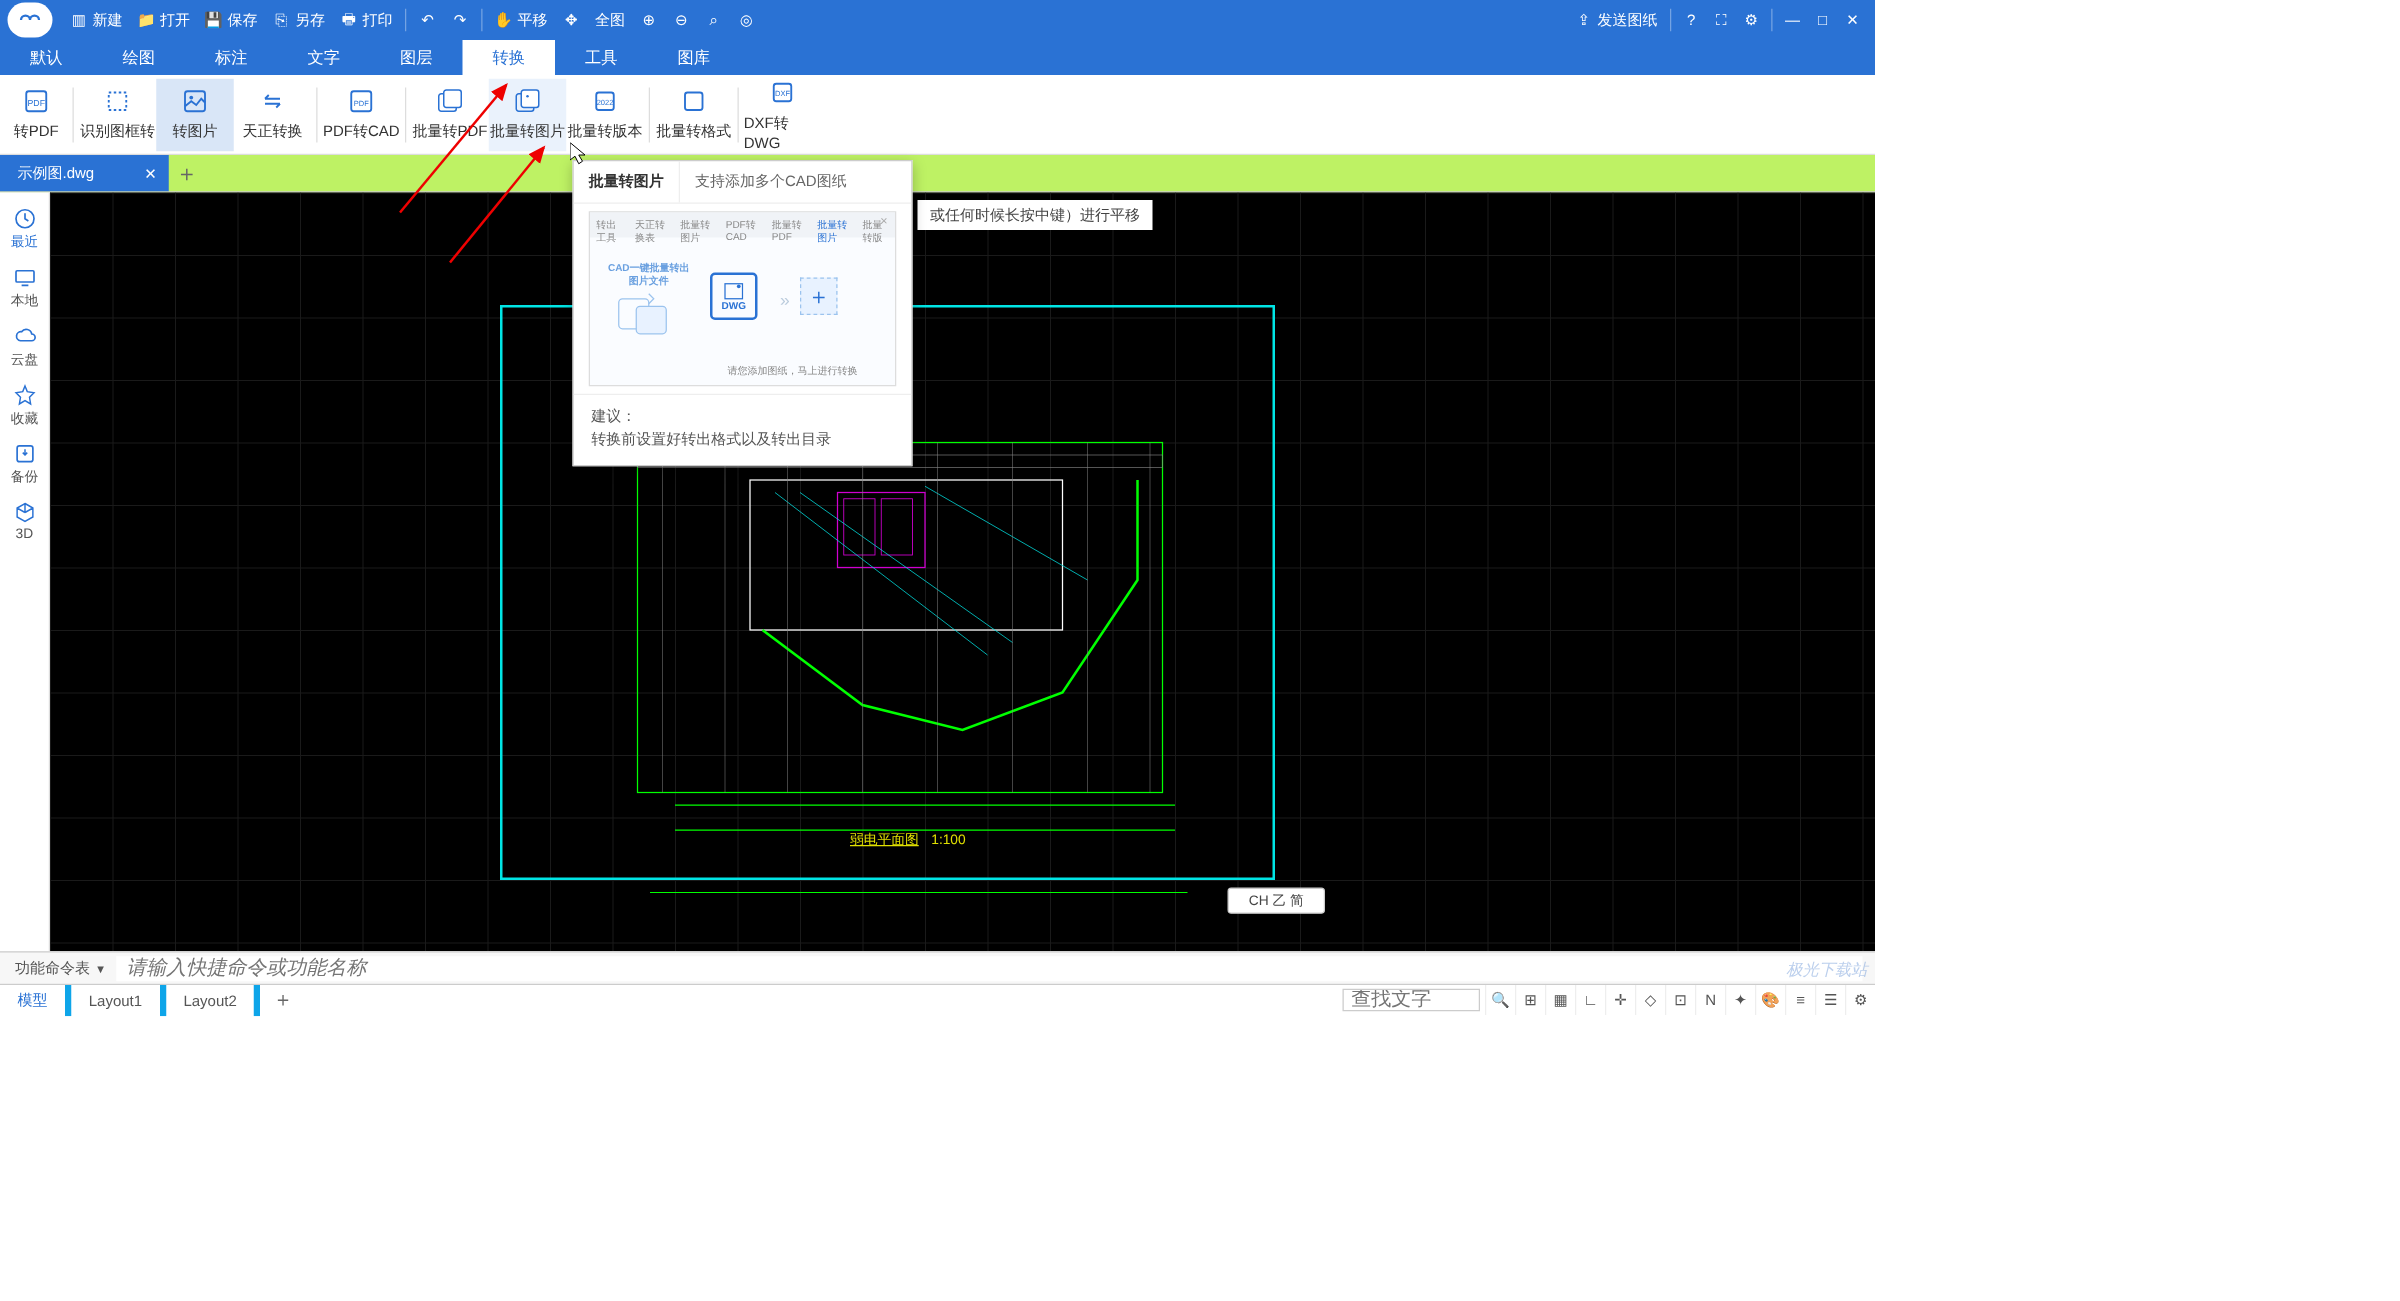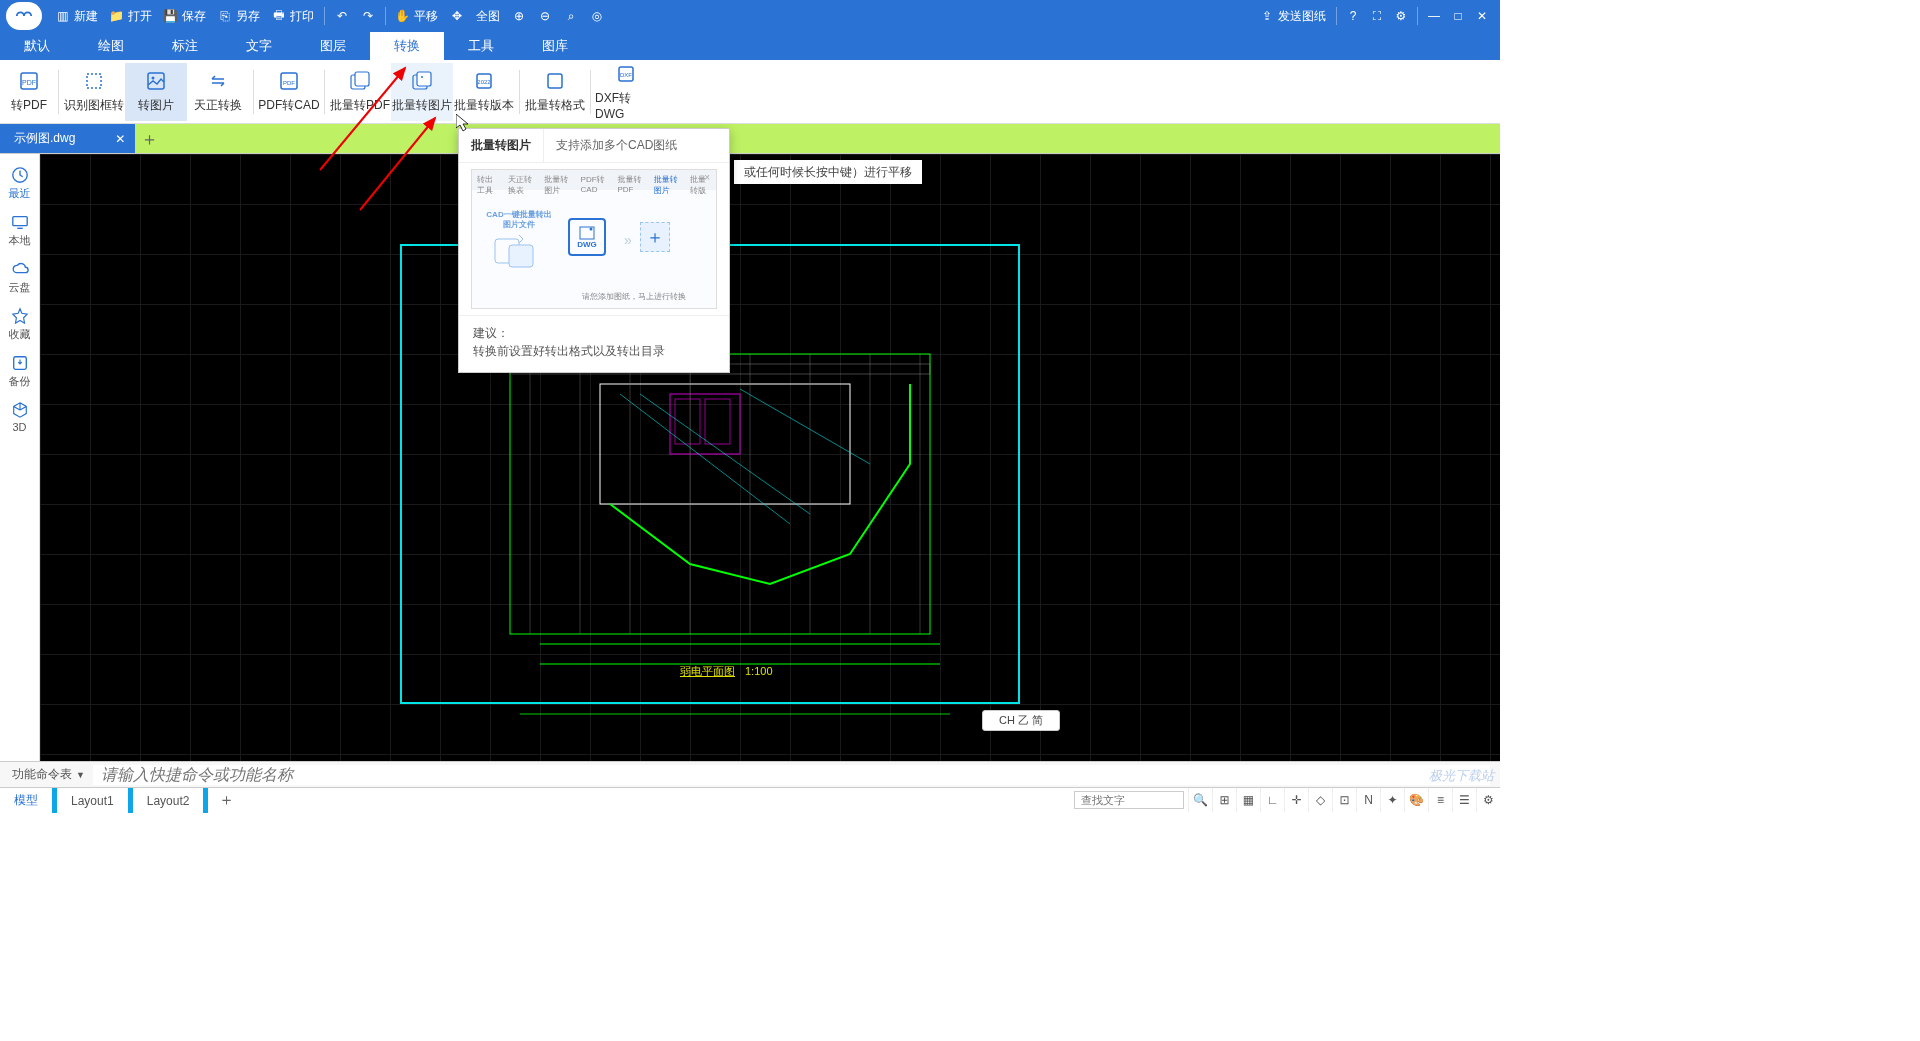--- a/index.html
+++ b/index.html
@@ -77,21 +77,21 @@
 .cmdbar { position: absolute; left: 0; right: 0; bottom: 26px; height: 26px; background: #f7f7f7; border-top: 1px solid #ccc; display: flex; align-items: center; font-size: 12px; color: #555; }
 .cmdlabel { padding: 0 8px 0 12px; display: flex; align-items: center; gap: 4px; }
 .cmdinput { flex: 1; border: none; background: #fff; height: 20px; padding: 0 8px; font-size: 16px; color: #999; margin-right: 10px; font-style: italic; }
 
 
 .statusbar { position: absolute; left: 0; right: 0; bottom: 0; height: 26px; background: #fff; border-top: 1px solid #ccc; display: flex; align-items: stretch; font-size: 12px; }
 .layout-tab { padding: 0 14px; display: flex; align-items: center; color: #555; border-right: 5px solid #0ea5e9; cursor: pointer; }
 .layout-tab.active { color: #2a72d4; }
 .layout-add { padding: 0 10px; display: flex; align-items: center; color: #666; font-size: 16px; cursor: pointer; }
 .statusbar .spacer { flex: 1; }
-.st-find { width: 110px; height: 18px; margin: 3px 4px; border: 1px solid #ccc; padding: 0 6px; font-size: 11px; }
+.st-find { width: 110px; height: 18px; margin: 3px 4px; border: 1px solid #ccc; padding: 0 6px; font-size: 16px; }
 .st-btn { width: 24px; height: 24px; display: flex; align-items: center; justify-content: center; color: #555; border-left: 1px solid #eee; cursor: pointer; }
 .watermark { position: absolute; right: 6px; bottom: 28px; font-size: 13px; color: rgba(120,160,220,0.5); font-style: italic; z-index: 200; }
 </style>
 </head>
 <body>
 
 <div class="titlebar">
   <div class="logo">
     <svg viewBox="0 0 40 24">
         <path d="M8 12a6 6 0 1 1 12 0 6 6 0 1 1 12 0" fill="none" stroke="#2a72d4" stroke-width="3"></path>

